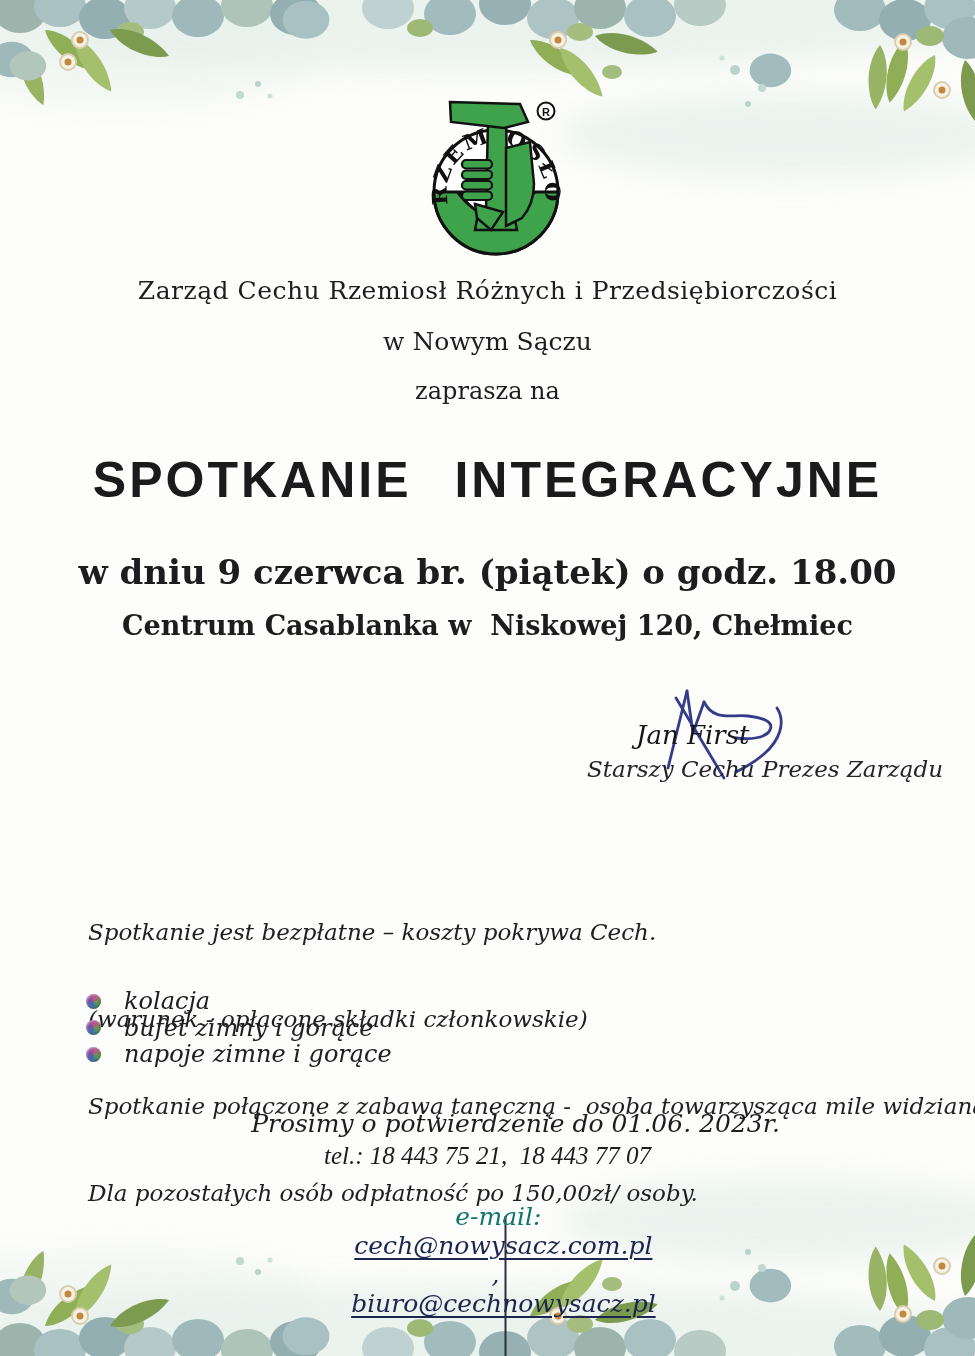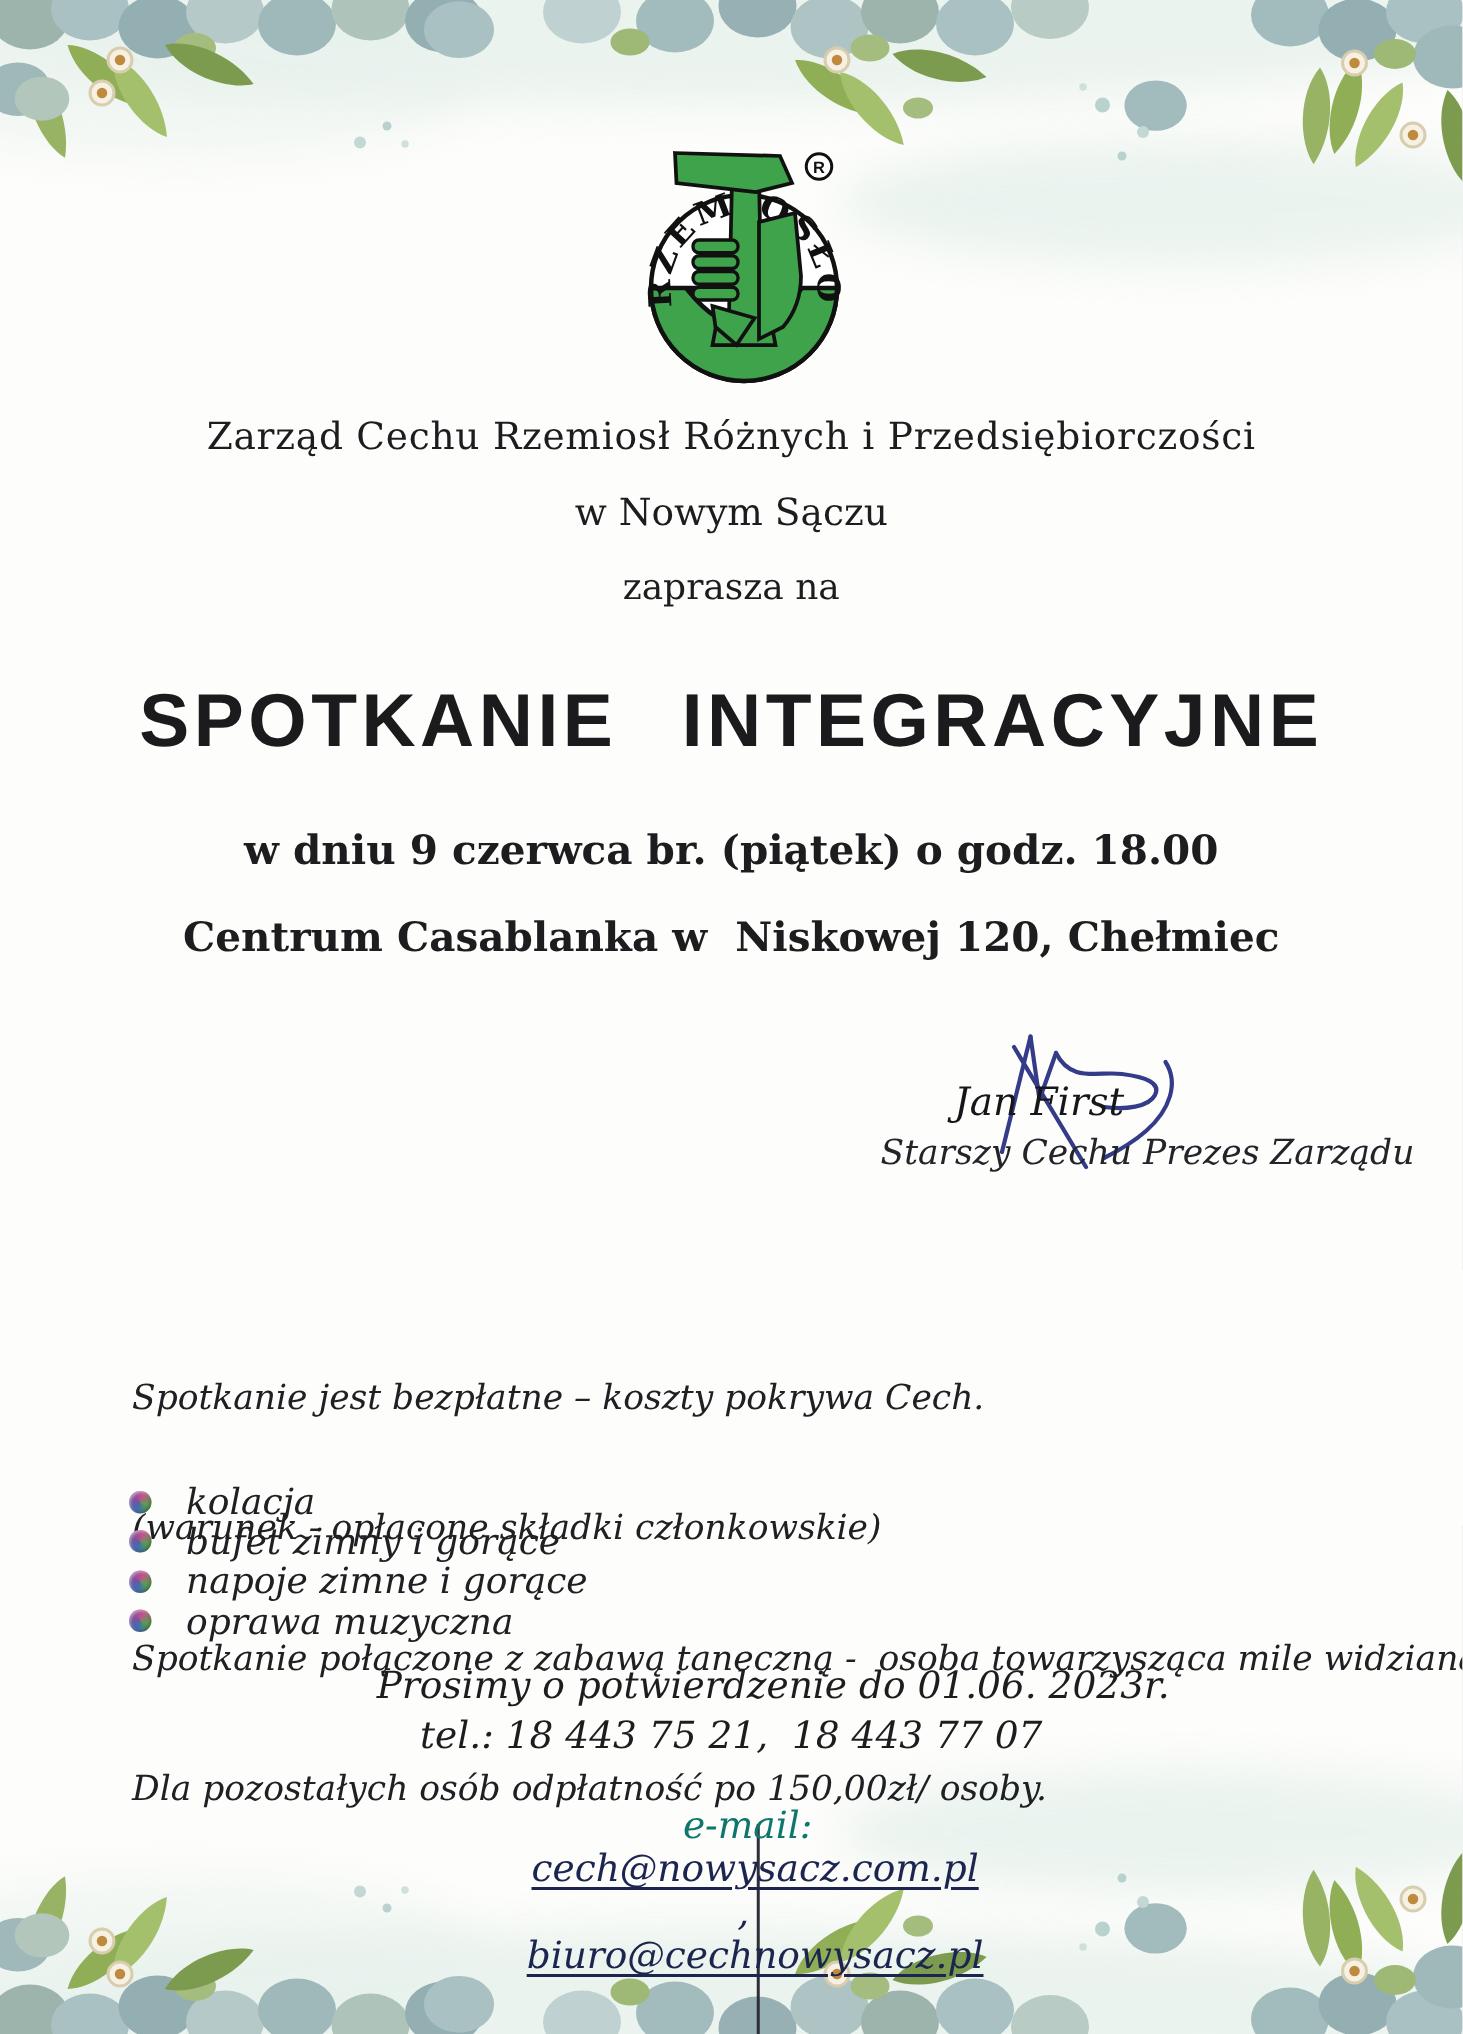--- a/index.html
+++ b/index.html
@@ -10,34 +10,34 @@
   }
   .abs{position:absolute;}
   .center-line{left:0; width:975px; text-align:center; white-space:pre;}
   .org-line{top:276px; font-size:25px; letter-spacing:.5px;}
   .city-line{top:327px; font-size:25px;}
   .invite-line{top:377px; font-size:24px;}
   .title-line{
     top:451px; font-family:"Liberation Sans","DejaVu Sans",sans-serif;
     font-weight:700; font-size:50px; letter-spacing:3px; word-spacing:26px; color:#1b1b1d;
   }
-  .date-line{top:552px; font-size:27px; font-weight:700;}
+  .date-line{top:552px; font-size:34px; font-weight:700;}
   .venue-line{top:610px; font-size:27px; font-weight:700;}
   .sig-name{left:636px; top:720px; font-size:26px; font-style:italic; color:#15151a;}
   .sig-role{left:587px; top:756px; font-size:23px; font-style:italic; color:#23232a;}
   .details-block{left:88px; top:860px; font-size:23px; font-style:italic; line-height:29px; white-space:pre; color:#202024;}
   .offers-list{left:86px; top:988px; margin:0; padding:0; list-style:none;}
   .offers-list li{display:flex; align-items:center; gap:23px; height:26.5px; font-size:24px; font-style:italic; color:#202024;}
   .ball{
     width:15px; height:15px; border-radius:50%; flex:0 0 15px;
     background:conic-gradient(from 20deg,#c2538c,#5a9e4c,#3e6db0,#7d4f9e,#c2538c);
     box-shadow:inset 1px 1px 2px rgba(255,255,255,.45), inset -1px -1px 2px rgba(0,0,0,.25);
   }
   .confirm-line{top:1109px; font-size:25px; font-style:italic;margin-left:28px;}
-  .phone-line{top:1142px; font-size:25px; font-style:italic;}
+  .phone-line{top:1142px; font-size:25px; font-style:italic;font-family:Liberation Serif, serif;}
   .email-line{top:1173px; font-size:25px; font-style:italic;}
   .email-label{margin-right:10px; color:#0f766e;}
   .email-sep{margin-right:16px; color:#1c2550;}
   .email-link{
     color:#1c2550; text-decoration:underline;
     text-decoration-thickness:2px; text-underline-offset:4px; cursor:pointer;
   }
   .bg-art{left:0; top:0; pointer-events:none;}
   .logo-box{left:425px; top:92px;}
   .sig-art{left:640px; top:678px;}
@@ -188,24 +188,20 @@
       <span>kolacja</span>
     </li>
     <li>
       <span class="ball"></span>
       <span>bufet zimny i gorące</span>
     </li>
     <li>
       <span class="ball"></span>
       <span>napoje zimne i gorące</span>
     </li>
-    <li>
-      <span class="ball"></span>
-      <span>oprawa muzyczna</span>
-    </li>
   </ul>
 
   <div class="abs center-line confirm-line">Prosimy o potwierdzenie do 01.06. 2023r.</div>
   <div class="abs center-line phone-line">tel.: 18 443 75 21,  18 443 77 07</div>
   <div class="abs center-line email-line">
     <span class="email-label">e-mail:</span>
     <a class="email-link">cech@nowysacz.com.pl</a>
     <span class="email-sep">,</span>
     <a class="email-link">biuro@cechnowysacz.pl</a>
   </div>

